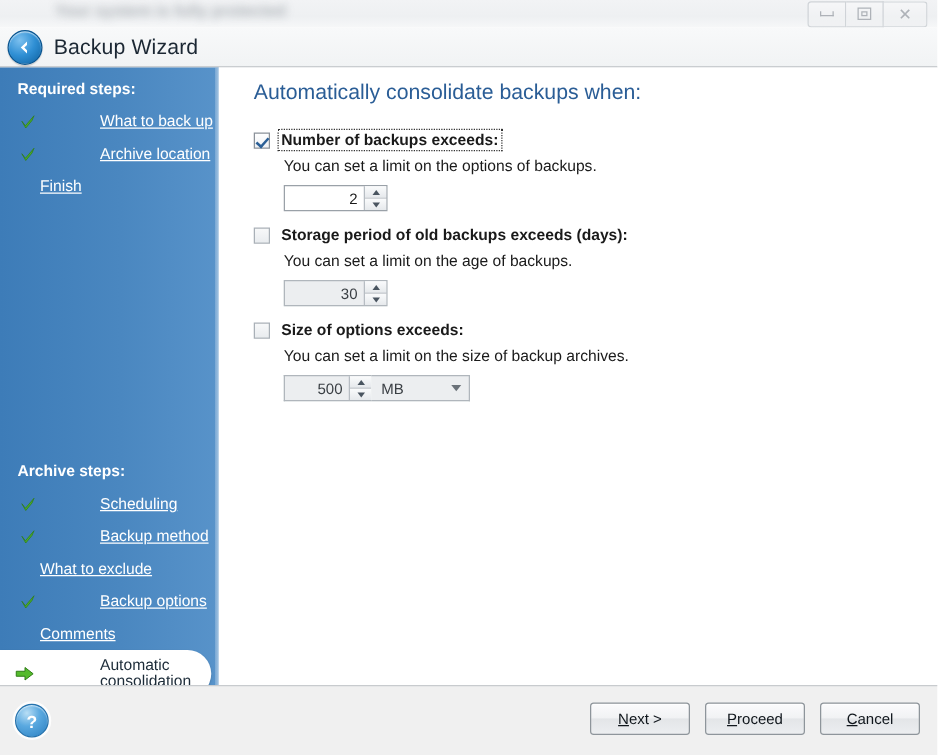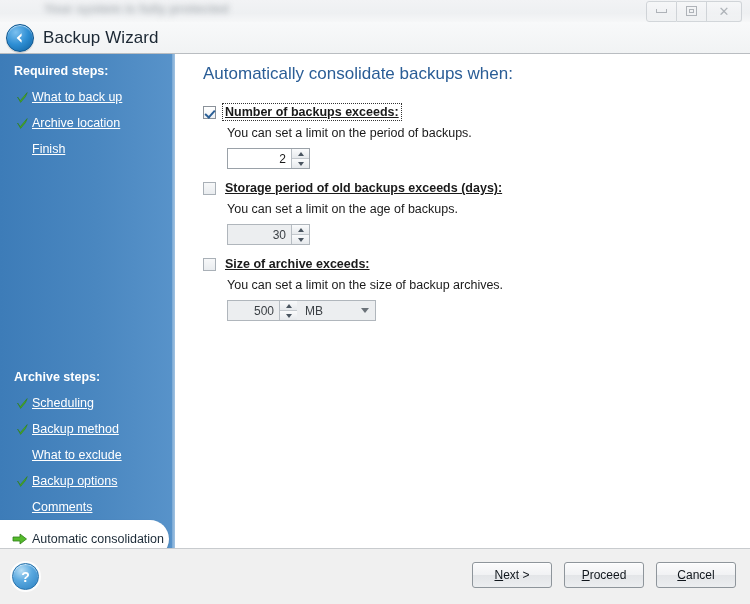--- a/index.html
+++ b/index.html
@@ -115,20 +115,21 @@
     font-size: 12.5px;
     padding-left: 14px;
   }
   .side-heading.req { margin-top: 10px; }
   .side-item {
     height: 26px;
     display: flex; align-items: center;
     padding-left: 14px;
     position: relative;
     box-sizing: border-box;
+    gap: 48px;
   }
   .side-item .tick {
     width: 16px;
     flex: 0 0 16px;
     display: flex; align-items: center; justify-content: center;
   }
   .side-item .label {
     font-size: 12.5px;
     color: #ffffff;
     text-decoration: underline;
@@ -194,21 +195,20 @@
   .cb.disabled {
     border-color: #a9b0b7;
     background: linear-gradient(to bottom,#f7f8f9,#e9ecef);
   }
   .opt-label {
     font-size: 12.5px;
     font-weight: bold;
     color: #1a1a1a;
     margin-left: 7px;
     padding: 1px 2px;
-    text-decoration: underline;
   }
   .opt-label.focused {
     outline: 1px dotted #333;
     outline-offset: 0px;
   }
   .opt-desc {
     font-size: 12.5px;
     color: #1a1a1a;
     margin-left: 24px;
     margin-top: 6px;
@@ -422,21 +422,21 @@
 
   <div class="main">
 
     <div class="main-title">Automatically consolidate backups when:</div>
 
     <div class="opt-group" style="top:50px;">
       <div class="opt-row">
         <span class="cb checked"></span>
         <span class="opt-label focused">Number of backups exceeds:</span>
       </div>
-      <div class="opt-desc">You can set a limit on the period of backups.</div>
+      <div class="opt-desc">You can set a limit on the options of backups.</div>
       <div class="ctrl-wrap">
         <div class="spinner">
           <div class="spin-val">2</div>
           <div class="spin-btns">
             <div class="spin-b">
                 <span class="arr-up"></span>
               </div>
             <div class="spin-b">
                 <span class="arr-dn"></span>
               </div>
@@ -462,21 +462,21 @@
                 <span class="arr-dn"></span>
               </div>
           </div>
         </div>
       </div>
     </div>
 
     <div class="opt-group" style="top:202px;">
       <div class="opt-row">
         <span class="cb disabled"></span>
-        <span class="opt-label">Size of archive exceeds:</span>
+        <span class="opt-label">Size of options exceeds:</span>
       </div>
       <div class="opt-desc">You can set a limit on the size of backup archives.</div>
       <div class="ctrl-wrap">
         <div class="spinner disabled" style="border-right:none;">
           <div class="spin-val" style="width:46px;">500</div>
           <div class="spin-btns">
             <div class="spin-b">
                 <span class="arr-up"></span>
               </div>
             <div class="spin-b">

